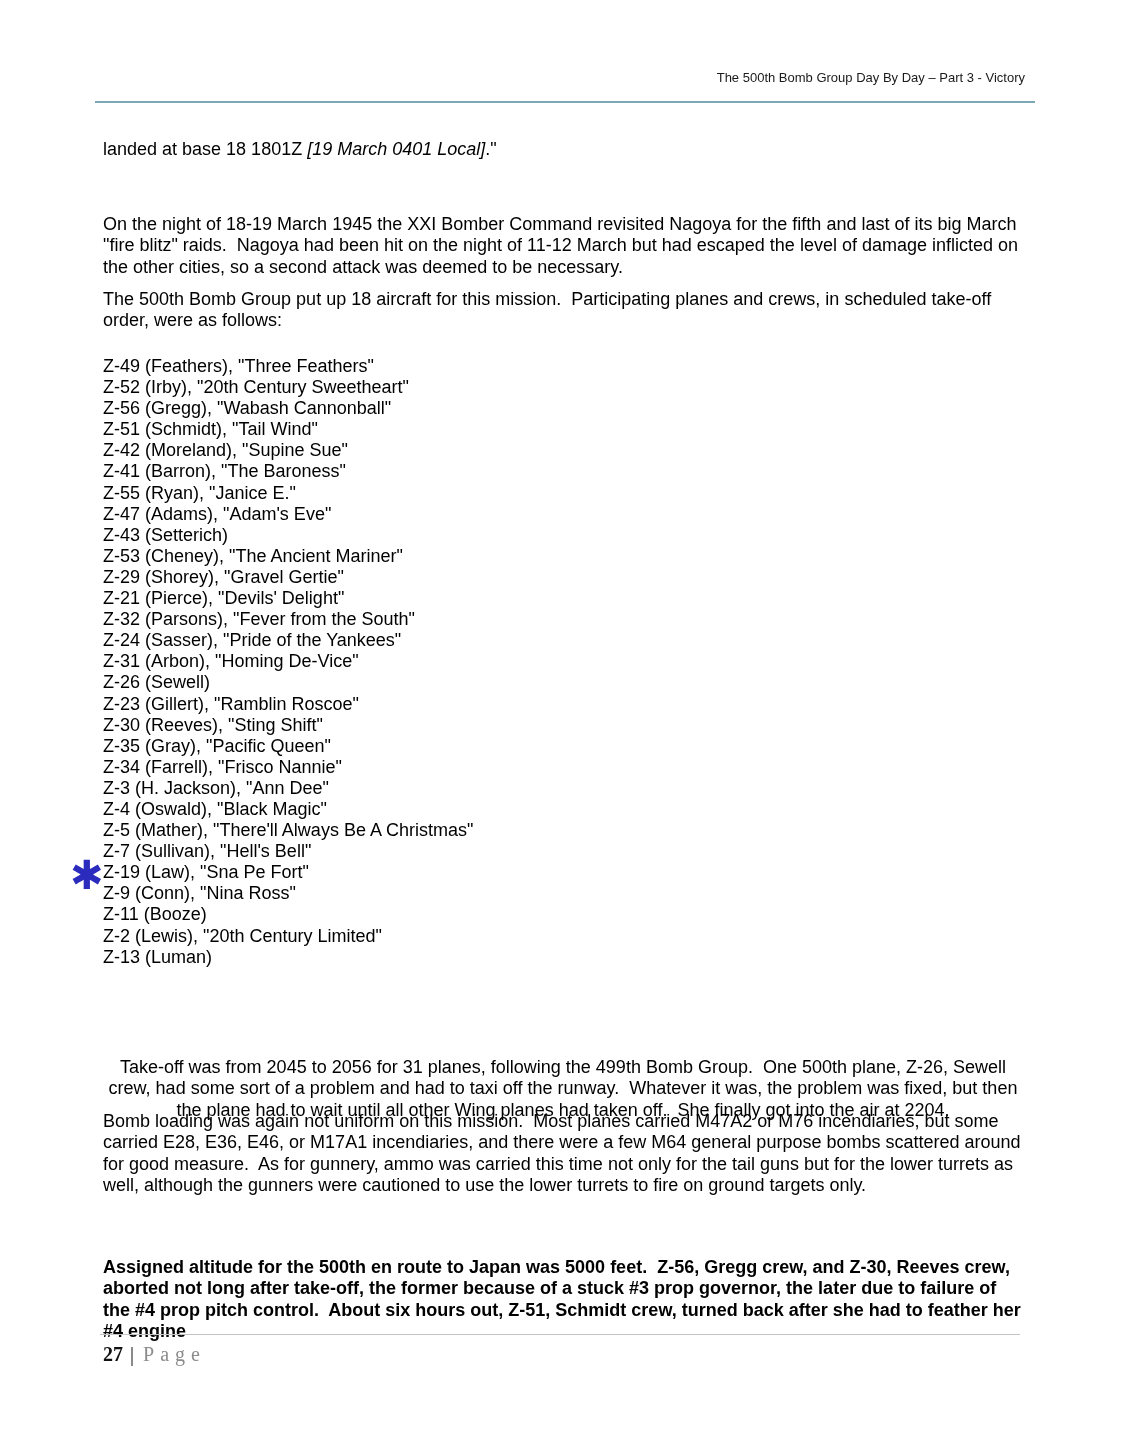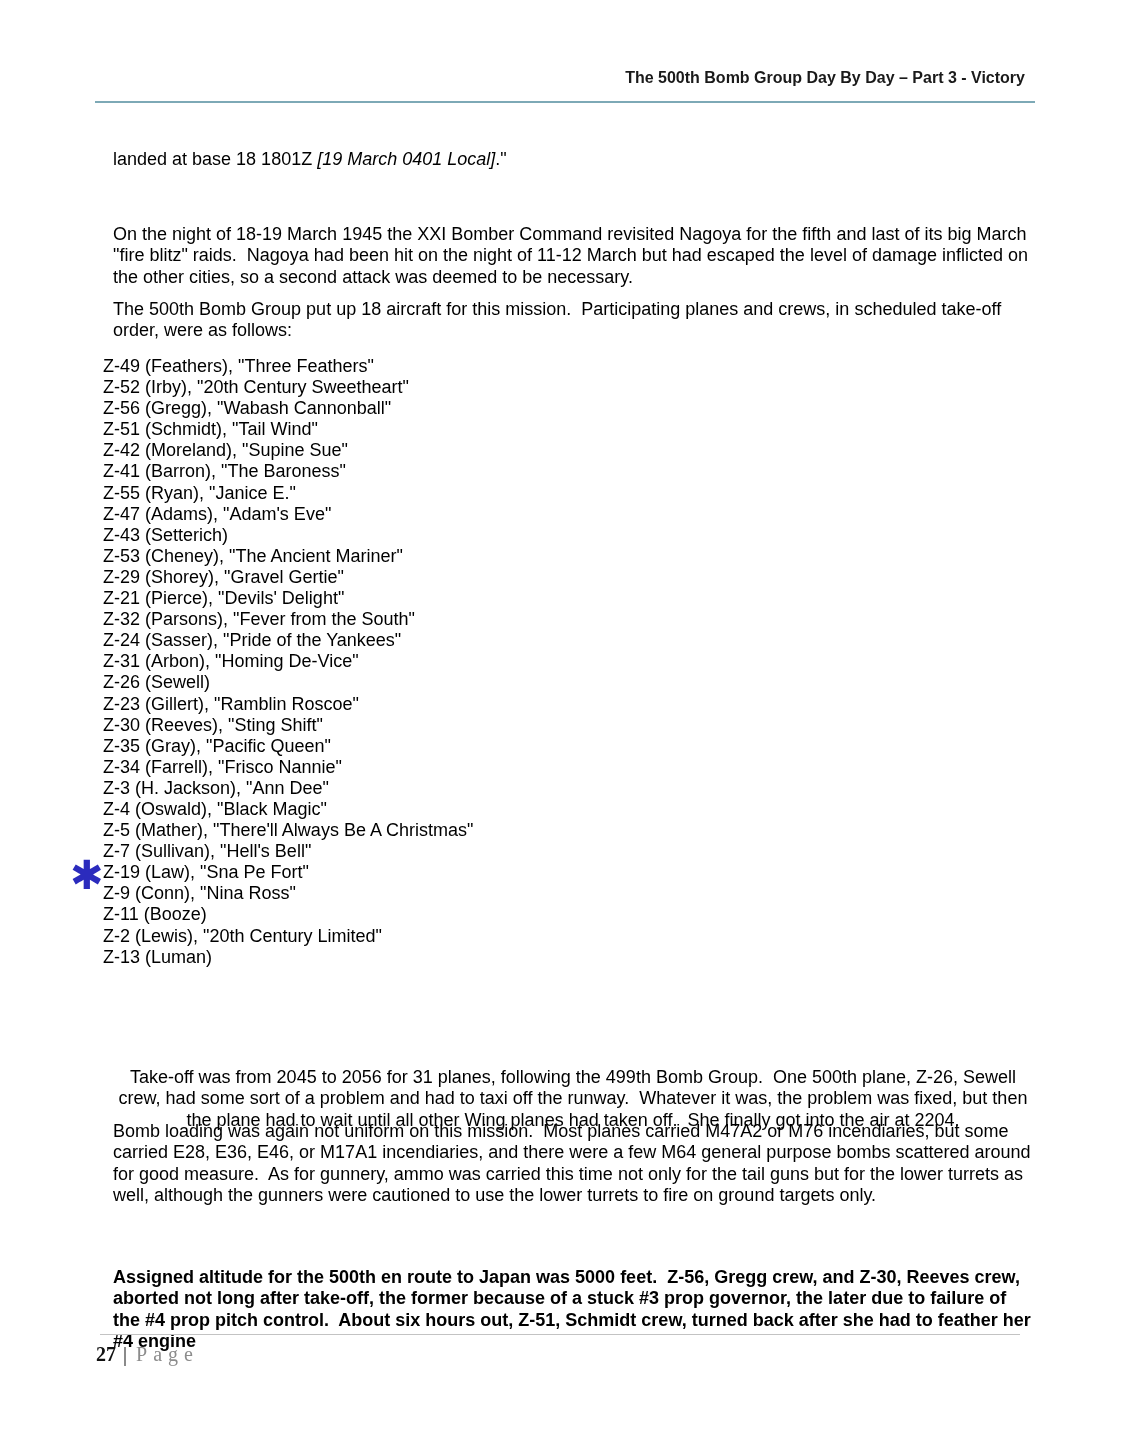--- a/index.html
+++ b/index.html
@@ -14,41 +14,41 @@
     background: #ffffff;
     font-family: "Liberation Sans", sans-serif;
     font-size: 18px;
     color: #000000;
     overflow: hidden;
   }
   .header {
     position: absolute;
     top: 67px;
     right: 97px;
-    font-size: 16px;
+    font-size: 13px;
     line-height: 21px;
-    font-weight: 700;
+    font-weight: 400;
     color: #1a1a1a;
     white-space: nowrap;
   }
   .header-rule {
     position: absolute;
     top: 101px;
     left: 95px;
     width: 940px;
     height: 2px;
     background: var(--accent-line, #7da9b6);
   }
   .block {
     position: absolute;
     left: 103px;
     width: 920px;
   }
   .para {
-    margin: 10px;
+    margin: 0;
     line-height: 21.4px;
     white-space: pre-wrap;
   }
   .intro  { top: 139px; }
   .p1     { top: 214px; }
   .p2     { top: 289px; }
   .roster { top: 356px; }
   .p3     { top: 1057px; text-align: center; }
   .p4     { top: 1111px; }
   .p5     { top: 1257px; font-weight: bold; }
@@ -73,21 +73,21 @@
     position: absolute;
     top: 1334px;
     left: 100px;
     width: 920px;
     height: 1px;
     background: var(--footer-rule, #c3c3c3);
   }
   .footer {
     position: absolute;
     top: 1341px;
-    left: 96px;
+    left: 103px;
     font-family: "Liberation Serif", serif;
     font-size: 20px;
     line-height: 26px;
   }
   .pgnum {
     font-weight: 700;
     color: #111111;
   }
   .pgsep {
     color: #111111;

